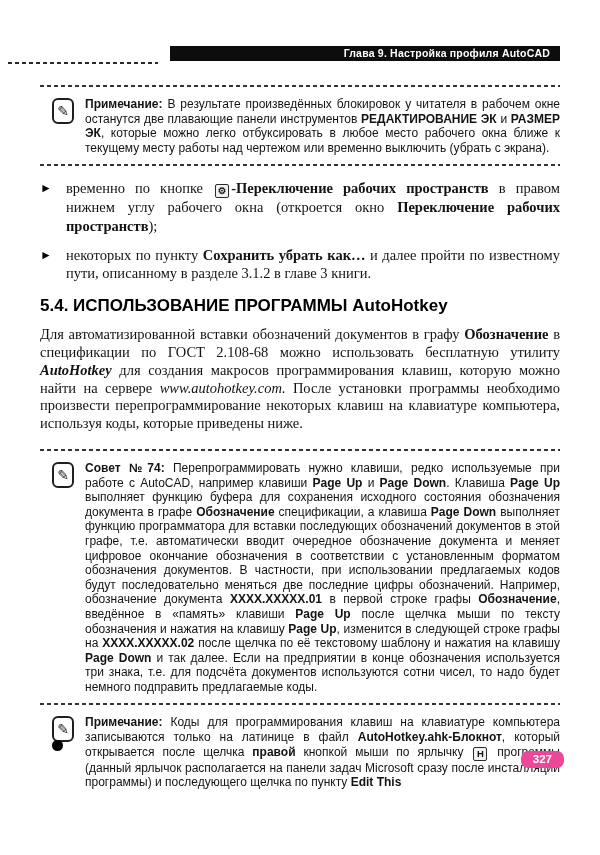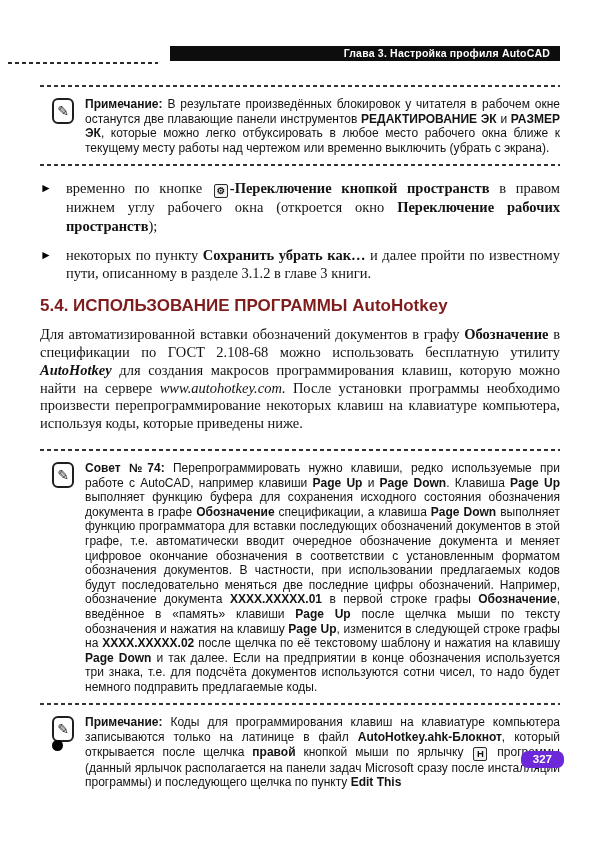--- a/index.html
+++ b/index.html
@@ -41,55 +41,55 @@
 
   
   .bullets { list-style:none; margin:13px 0 4px 0; }
   .bullets li { display:flex; gap:11px; margin-bottom:11px;
                 font-size:14.5px; line-height:18.2px; text-align:justify; }
   .tri { flex:0 0 15px; font-size:12px; line-height:18px; color:#000; }
   .bullet-body { flex:1; }
 
   
   h2 { font-family:"Liberation Sans", sans-serif; font-size:17px; font-weight:bold;
-       margin:14px 0 10px 0; color:#7f1d1d; }
+       margin:14px 0 10px 0; color:#000000; }
   .par { font-size:14.5px; line-height:17.8px; text-align:justify; margin-bottom:16px; }
 
   
   .footer-dot { position:absolute; left:52px; top:740px; width:11px; height:11px;
                 border-radius:50%; background:#000; }
-  .page-badge { position:absolute; right:36px; top:751px; background:#6d28d9; color:#fff;
+  .page-badge { position:absolute; right:36px; top:751px; background:#ec4899; color:#fff;
                 font-family:"Liberation Sans", sans-serif; font-size:11.5px; font-weight:bold;
                 padding:2px 12px 3px 12px; border-radius:7px; }
 </style>
 </head>
 <body>
 
 <div class="page">
 
   <div class="header-row">
     <div class="header-dash"></div>
     <div class="chapter-bar">
-      <span>Глава 3. Настройка профиля AutoCAD</span>
+      <span>Глава 9. Настройка профиля AutoCAD</span>
     </div>
   </div>
 
   <div class="rule"></div>
   <div class="note">
     <div class="note-icon">
       <span>✎</span>
     </div>
     <div class="note-body"><span class="b">Примечание: </span><span>В результате произведённых блокировок у читателя в рабочем окне останутся две плавающие панели инструментов </span><span class="b">РЕДАКТИРОВАНИЕ ЭК</span><span> и </span><span class="b">РАЗМЕР ЭК</span><span>, которые можно легко отбуксировать в любое место рабочего окна ближе к текущему месту работы над чертежом или временно выключить (убрать с экрана).</span></div>
   </div>
   <div class="rule"></div>
 
   <ul class="bullets">
     <li>
       <span class="tri">►</span>
-      <div class="bullet-body"><span>временно по кнопке </span><span class="inline-icon">⚙</span><span class="b">-Переключение кнопкой пространств</span><span> в правом нижнем углу рабочего окна (откроется окно </span><span class="b">Переключение рабочих пространств</span><span>);</span></div>
+      <div class="bullet-body"><span>временно по кнопке </span><span class="inline-icon">⚙</span><span class="b">-Переключение рабочих пространств</span><span> в правом нижнем углу рабочего окна (откроется окно </span><span class="b">Переключение рабочих пространств</span><span>);</span></div>
     </li>
     <li>
       <span class="tri">►</span>
       <div class="bullet-body"><span>некоторых по пункту </span><span class="b">Сохранить убрать как…</span><span> и далее пройти по известному пути, описанному в разделе 3.1.2 в главе 3 книги.</span></div>
     </li>
   </ul>
 
   <h2>5.4. ИСПОЛЬЗОВАНИЕ ПРОГРАММЫ AutoHotkey</h2>
   <p class="par"><span>Для автоматизированной вставки обозначений документов в графу </span><span class="b">Обозначение</span><span> в спецификации по ГОСТ 2.108-68 можно использовать бесплатную утилиту </span><span class="b i">AutoHotkey</span><span> для создания макросов программирования клавиш, которую можно найти на сервере </span><span class="i">www.autohotkey.com</span><span>. После установки программы необходимо произвести перепрограммирование некоторых клавиш на клавиатуре компьютера, используя коды, которые приведены ниже.</span></p>
 

